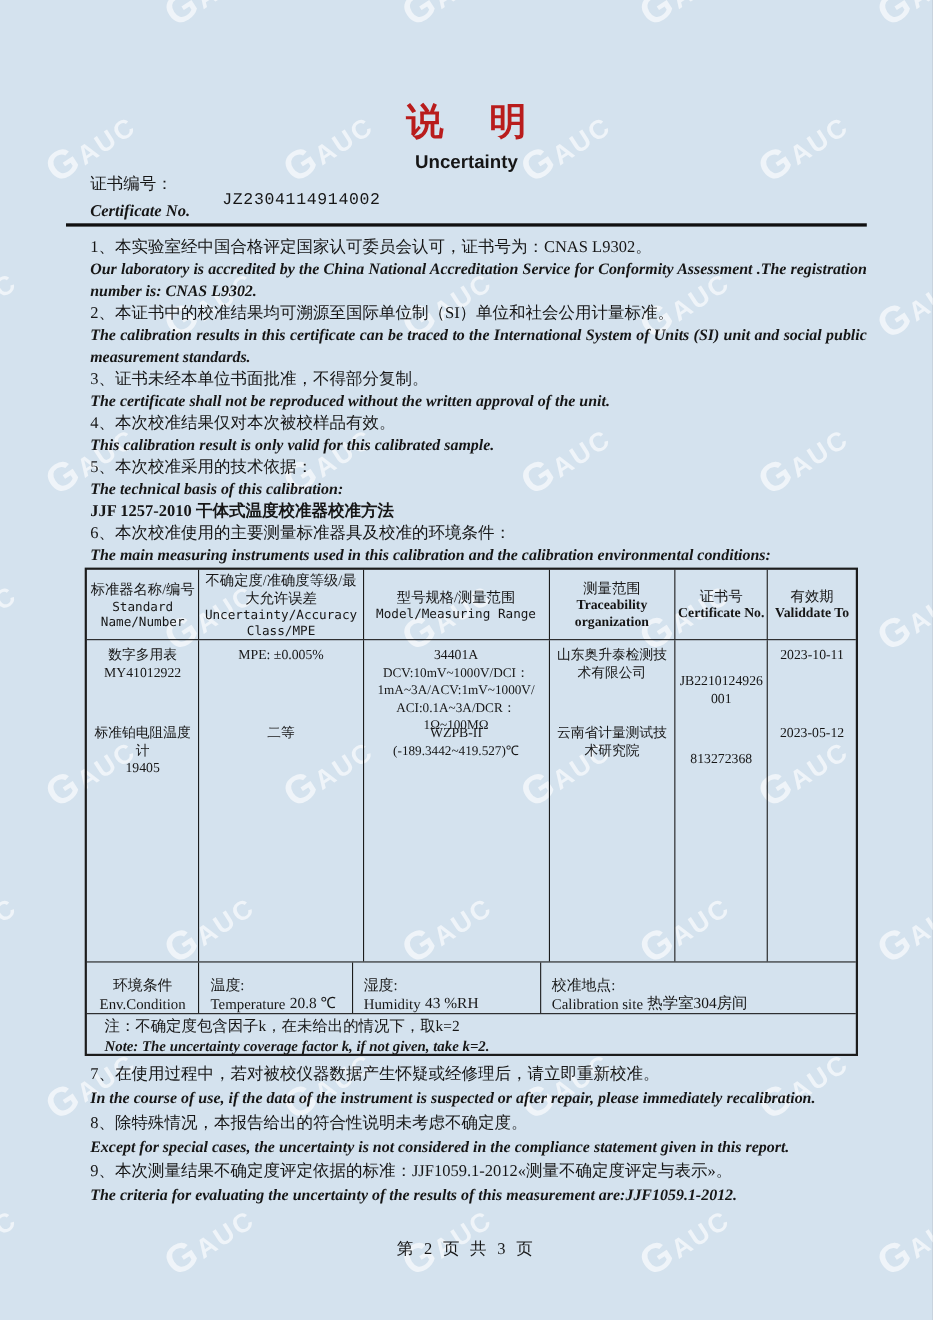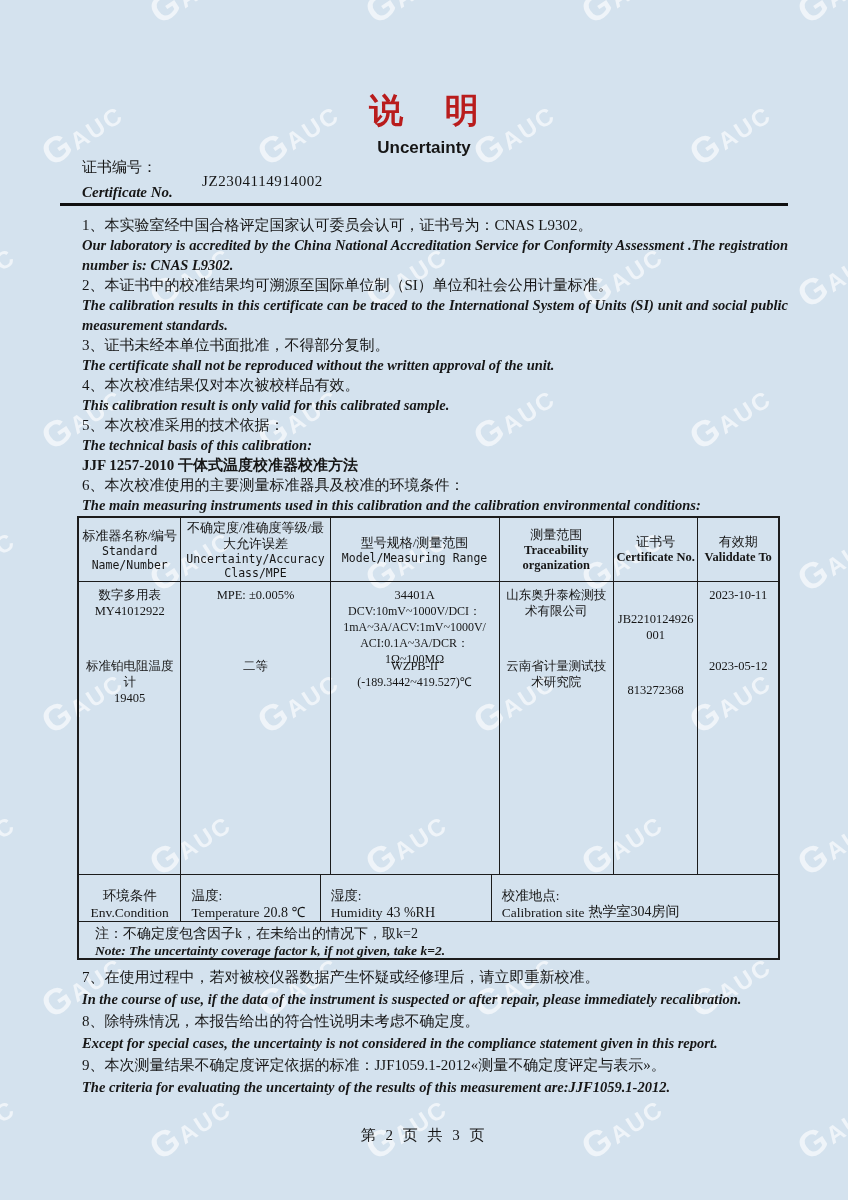--- a/index.html
+++ b/index.html
@@ -40,21 +40,21 @@
     font-family: "Liberation Sans", sans-serif;
     font-size: 17px; font-weight: bold; margin-top: 4px;
   }
 
   
   .cert-block { position: absolute; top: 158px; left: 82px; width: 706px; height: 46px; }
   .cert-label-zh { font-size: 15px; }
   .cert-label-en { font-size: 15px; font-weight: bold; font-style: italic; margin-top: 7px; }
   .cert-value {
     position: absolute; left: 120px; top: 15px;
-    font-family: Liberation Serif, serif;
+    font-family: Liberation Mono, monospace;
     font-size: 15px; letter-spacing: 0.6px;
   }
   .rule { position: absolute; top: 203px; left: 60px; width: 728px; height: 3px; background: #101010; }
 
   
   .clauses { position: absolute; top: 215px; left: 82px; width: 706px; }
   .clauses p { margin: 0; }
   .zh { font-size: 15px; line-height: 20px; }
   .en { font-size: 14.5px; line-height: 20px; font-weight: bold; font-style: italic; text-align: justify; }
   .extra-bold { font-size: 15px; line-height: 20px; font-weight: bold; }

